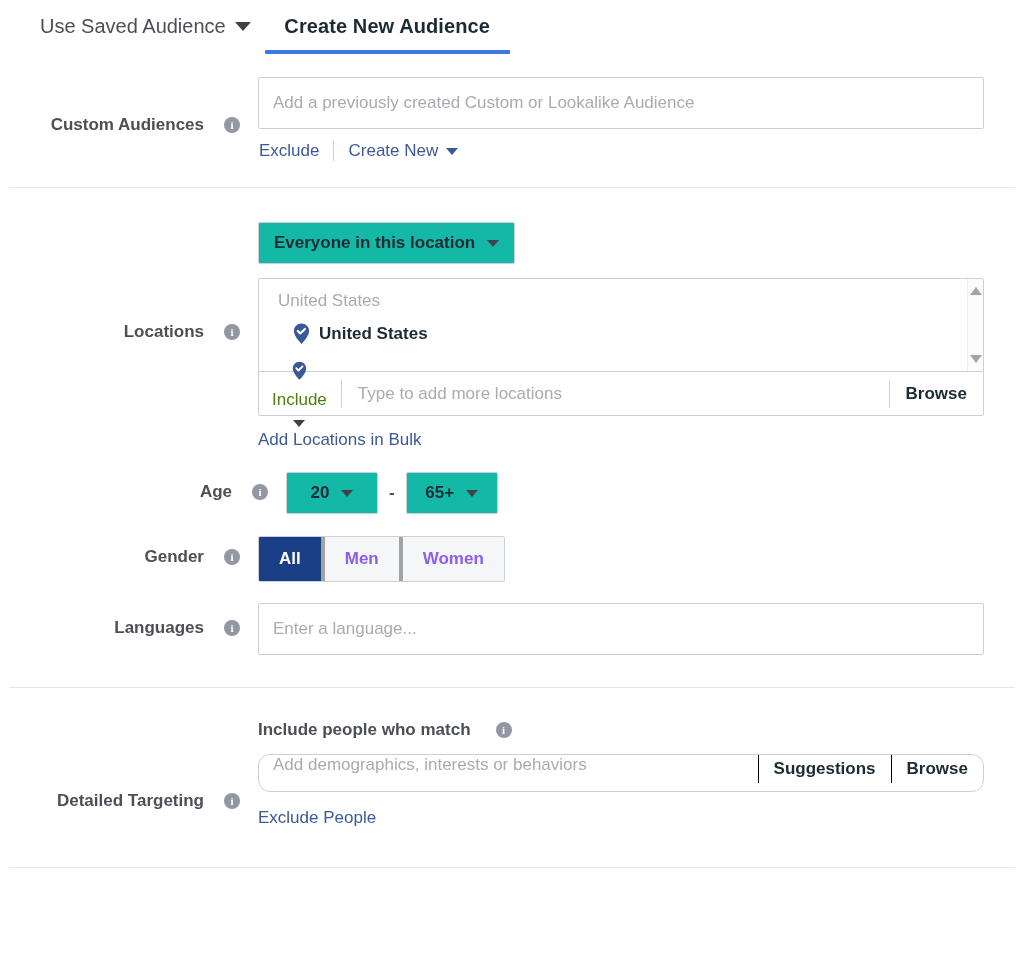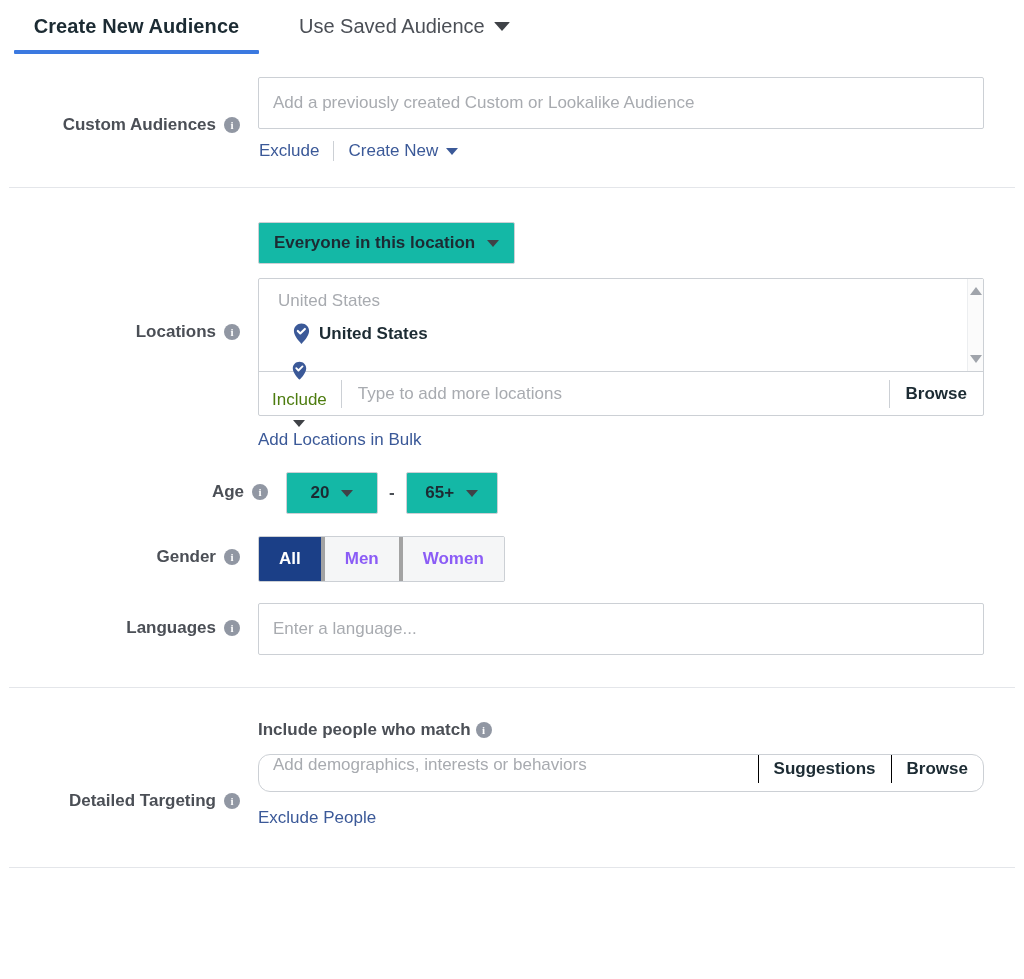--- a/index.html
+++ b/index.html
@@ -94,21 +94,21 @@
     flex: 0 0 258px;
     text-align: right;
     padding-right: 18px;
     box-sizing: border-box;
     font-size: 17px;
     font-weight: bold;
     color: #4b4f56;
     display: flex;
     justify-content: flex-end;
     align-items: center;
-    gap: 8px;
+    gap: 20px;
   }
   .field-col {
     flex: 1 1 auto;
   }
 
   
   .info-icon {
     width: 16px;
     height: 16px;
     border-radius: 50%;
@@ -325,21 +325,21 @@
   .seg-item:first-child { border-left: none; }
   .seg-item.active {
     background: #1b3f87;
     color: #ffffff;
   }
 
   
   .dt-title {
     display: flex;
     align-items: center;
-    gap: 5px;
+    gap: 25px;
     font-size: 17px;
     font-weight: bold;
     color: #4b4f56;
     margin-bottom: 14px;
   }
   .dt-box {
     width: 726px;
     height: 38px;
     border: 1px solid #ccd0d5;
     border-radius: 12px;
@@ -363,27 +363,27 @@
     height: 28px;
     display: flex;
     align-items: center;
     cursor: pointer;
   }
 </style>
 </head>
 <body>
 
 <div class="tabbar">
+  <div class="tab tab-saved">
+    <span>Use Saved Audience</span>
+    <span class="caret-dark"></span>
+  </div>
   <div class="tab tab-active">
     <span>Create New Audience</span>
     <span class="underline"></span>
-  </div>
-  <div class="tab tab-saved">
-    <span>Use Saved Audience</span>
-    <span class="caret-dark"></span>
   </div>
 </div>
 
 <div class="row" style="margin-top:22px;">
   <div class="label-col" style="padding-top:38px;">
     <span>Custom Audiences</span>
     <span class="info-icon">i</span>
   </div>
   <div class="field-col">
     <div class="textbox">

